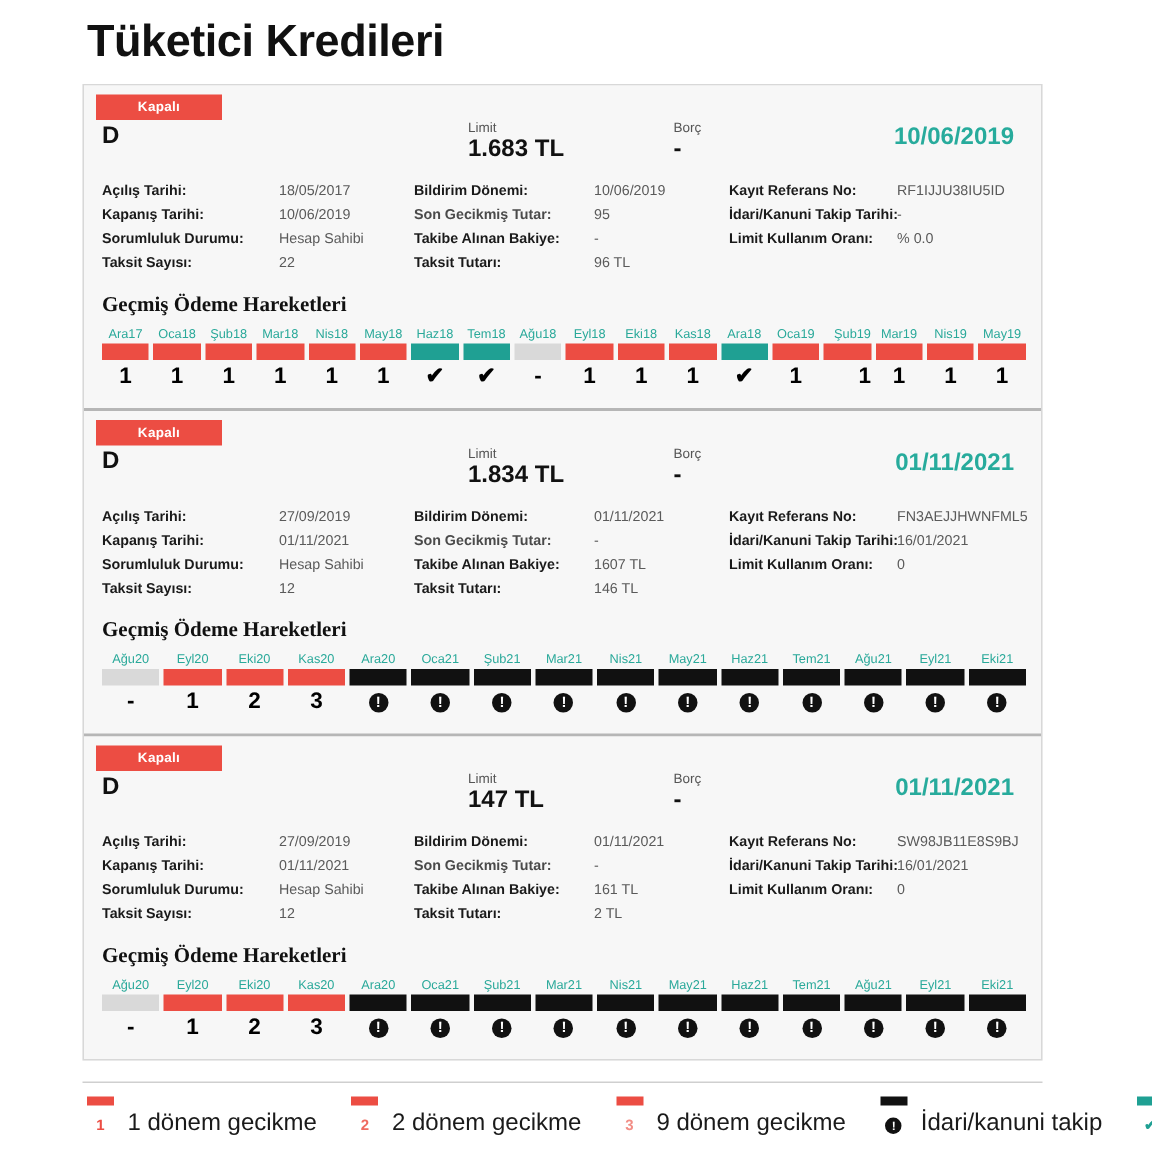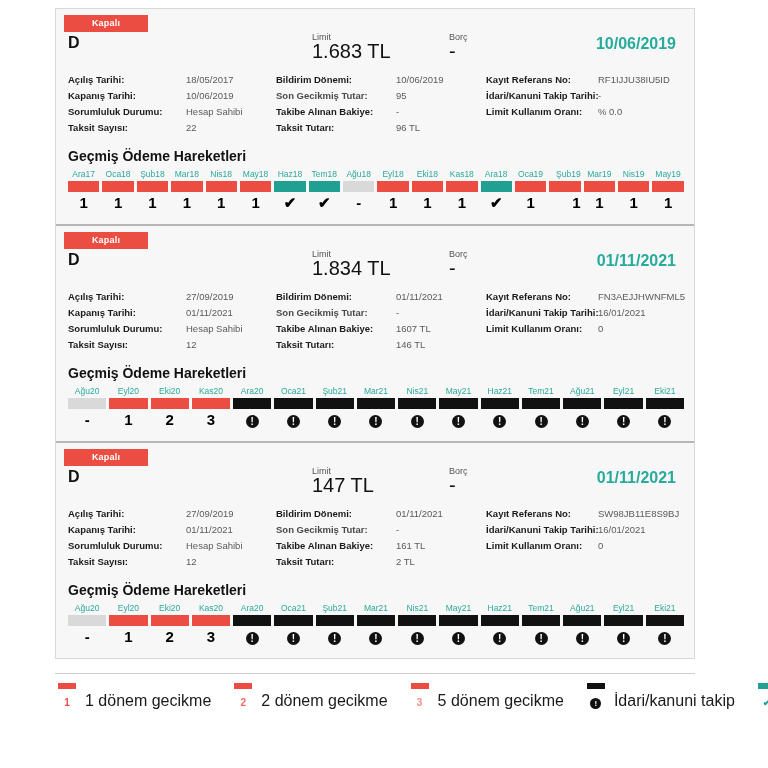--- a/index.html
+++ b/index.html
@@ -61,22 +61,22 @@
   .kv-top {
     position: absolute;
     top: 0;
   }
   .kv-top .k {
     font-size: 9px;
     color: #555;
     line-height: 11px;
   }
   .kv-top .v {
-    font-size: 20px;
-    font-weight: normal;
+    font-size: 16px;
+    font-weight: bold;
     color: #111;
     line-height: 17px;
   }
   .limit-box { left: 256px; }
   .borc-box  { left: 393px; }
 
   .head-date {
     position: absolute;
     right: 18px; top: 3px;
     font-size: 16px;
@@ -108,20 +108,21 @@
     line-height: 16px;
     white-space: nowrap;
   }
   .details .lbl.two { line-height: 12px; padding-top:2px; }
 
   .hist-title {
     font-size: 14px;
     font-weight: bold;
     color: #111;
     padding: 8px 0 4px 12px;
+    font-family: Liberation Serif, serif;
   }
 
   .hist {
     padding: 0 10px 10px 12px;
   }
   .hist-row {
     display: flex;
     gap: 3px;
   }
   .hcell {
@@ -199,20 +200,21 @@
     display:inline-block; width:11px;height:11px;border-radius:50%;
     background:#111;color:#fff;font-size:8px;font-weight:bold;
     line-height:11px;text-align:center;
   }
 </style>
 </head>
 <body>
 
 <div class="page">
 
+  <h1 class="page-title">Tüketici Kredileri</h1>
 
   <div class="cards-wrap" id="cards-wrap">
       <div class="card">
     <div class="badge">Kapalı</div>
     <div class="card-head">
       <div class="acct-letter">D</div>
       <div class="kv-top limit-box">
         <div class="k">Limit</div>
         <div class="v">1.683 TL</div>
       </div>
@@ -607,21 +609,21 @@
       <div class="leg-item">
         <div class="leg-col"><div class="leg-swatch "></div><span class="leg-mark c1">1</span></div>
         <div class="leg-text">1 dönem gecikme</div>
       </div>
       <div class="leg-item">
         <div class="leg-col"><div class="leg-swatch "></div><span class="leg-mark c2">2</span></div>
         <div class="leg-text">2 dönem gecikme</div>
       </div>
       <div class="leg-item">
         <div class="leg-col"><div class="leg-swatch "></div><span class="leg-mark c3">3</span></div>
-        <div class="leg-text">5 dönem gecikme</div>
+        <div class="leg-text">9 dönem gecikme</div>
       </div>
       <div class="leg-item">
         <div class="leg-col"><div class="leg-swatch k-legal"></div><span class="excl-sm">!</span></div>
         <div class="leg-text">İdari/kanuni takip</div>
       </div>
       <div class="leg-item">
         <div class="leg-col"><div class="leg-swatch k-ontime"></div><span class="leg-mark c5">✔</span></div>
         <div class="leg-text">Zamanında yapılmış ödeme</div>
       </div>
     </div>

